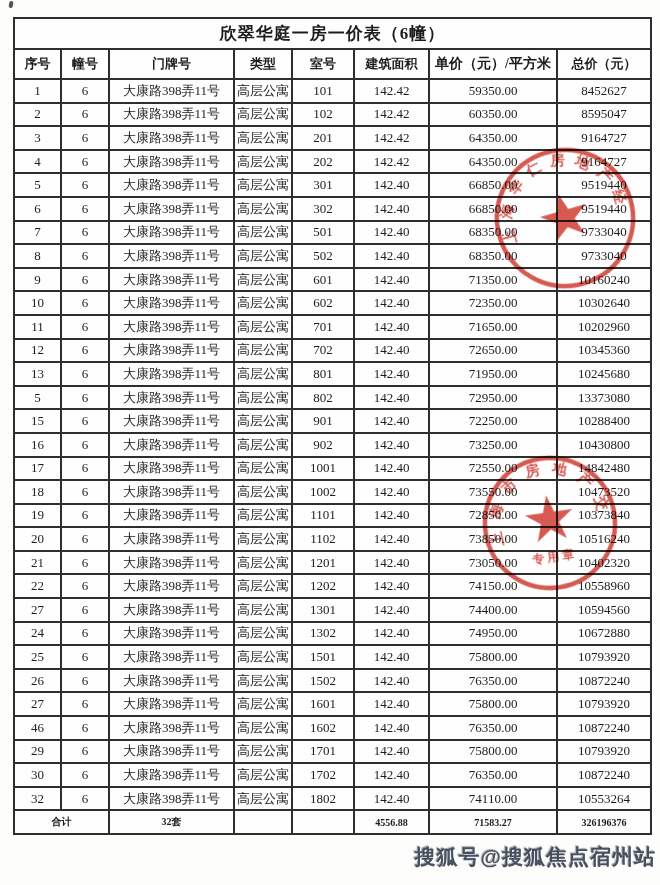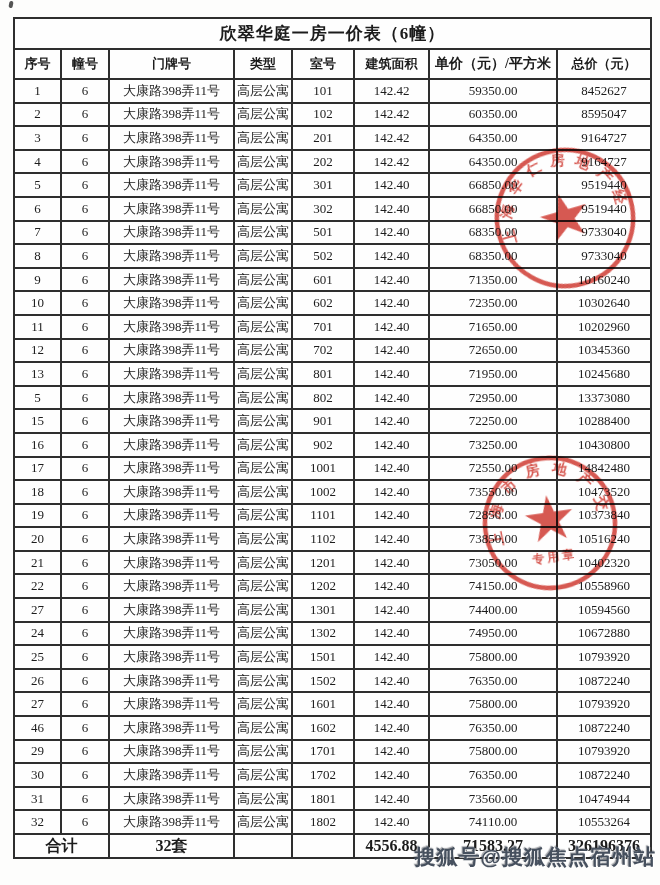--- a/index.html
+++ b/index.html
@@ -37,21 +37,21 @@
     font-weight:bold;
     letter-spacing:1px;
   }
   .header-row th{
     height:28px;
     font-size:13px;
     font-weight:bold;
   }
   .header-row th:nth-child(7){font-size:14px;}
   tbody td{height:21.6px;font-size:13px;}
-  .total-row td{height:22px;font-size:16px;font-weight:bold;}
+  .total-row td{height:22px;font-size:10px;font-weight:bold;}
   
   .stamp{
     position:absolute;
     opacity:.82;
     mix-blend-mode:multiply;
     filter:blur(.35px);
     pointer-events:none;
   }
   .stamp--one{left:490px;top:143px;transform:rotate(-16deg);}
   .stamp--two{left:475px;top:448px;transform:rotate(-8deg);}
@@ -399,30 +399,20 @@
           <td>30</td>
           <td>6</td>
           <td>大康路398弄11号</td>
           <td>高层公寓</td>
           <td>1702</td>
           <td>142.40</td>
           <td>76350.00</td>
           <td>10872240</td>
         </tr>
         <tr>
-          <td>31</td>
-          <td>6</td>
-          <td>大康路398弄11号</td>
-          <td>高层公寓</td>
-          <td>1801</td>
-          <td>142.40</td>
-          <td>73560.00</td>
-          <td>10474944</td>
-        </tr>
-        <tr>
           <td>32</td>
           <td>6</td>
           <td>大康路398弄11号</td>
           <td>高层公寓</td>
           <td>1802</td>
           <td>142.40</td>
           <td>74110.00</td>
           <td>10553264</td>
         </tr>
       </tbody>

